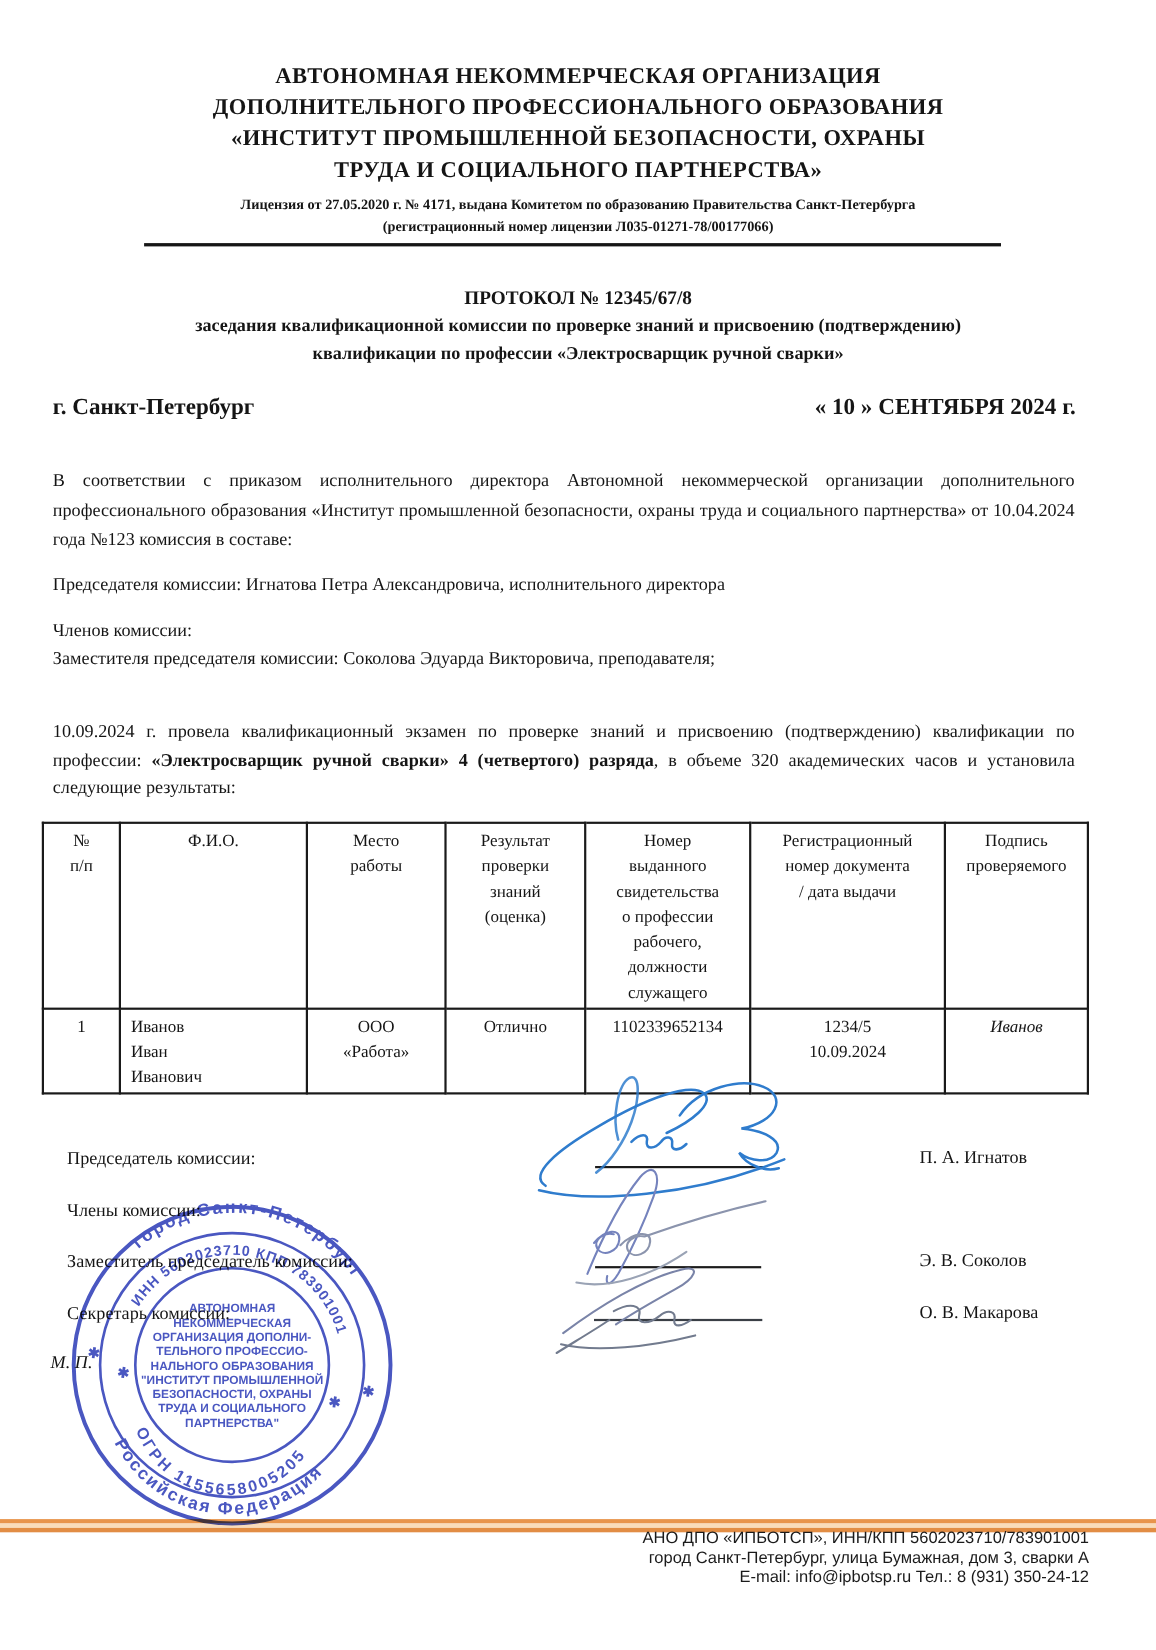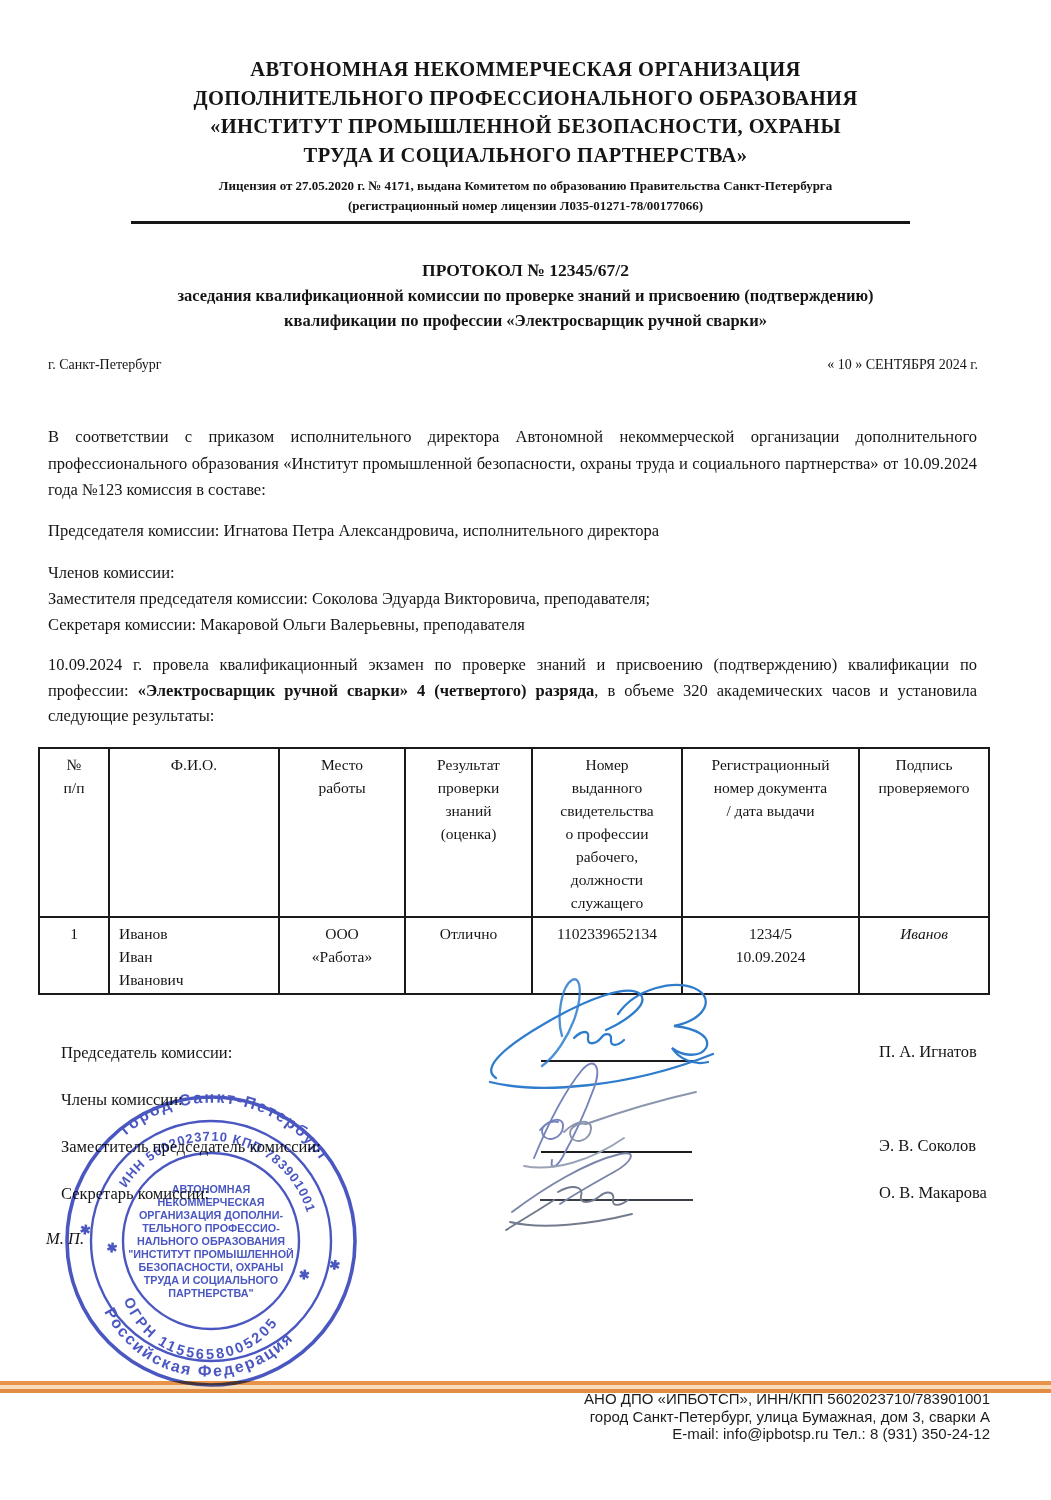--- a/index.html
+++ b/index.html
@@ -23,21 +23,21 @@
   .protocol-no{
     top:258px; left:60px; width:931px; text-align:center;
     font-size:17.5px; font-weight:bold; line-height:25px;
   }
   .protocol-sub{
     top:284px; left:38px; width:975px; text-align:center;
     font-size:16.5px; font-weight:bold; line-height:24.5px;
   }
   .meta-row{
     top:357px; left:48px; width:930px; display:flex; justify-content:space-between;
-    font-size:14px; font-weight:normal;
+    font-size:21px; font-weight:bold;
   }
   
   .p{ left:48px; width:929px; font-size:16.5px; line-height:26.5px; }
   .just{ text-align:justify; text-align-last:left; }
   .p1{ top:424px; }
   .chair-line{ top:518px; }
   .members-label{ top:560px; }
   .deputy-line{ top:586px; }
   .secretary-line{ top:612px; }
   .p2{ top:652px; line-height:25.5px; }
@@ -52,21 +52,21 @@
   .res-table .drow td{ height:64px; }
   .res-table .cell-fio{ text-align:left; padding-left:9px; }
   .sig-ital{ font-style:italic; }
   
   .sig-label{ font-size:16.5px; }
   .lbl-chair{ top:1043px; left:61px; }
   .lbl-members{ top:1090px; left:61px; }
   .lbl-deputy{ top:1137px; left:61px; }
   .lbl-secretary{ top:1184px; left:61px; }
   .lbl-mp{ top:1229px; left:46px;font-style:italic; }
-  .sig-name{ font-size:16.5px; left:836px; width:170px;margin-left:43px; }
+  .sig-name{ font-size:16.5px; left:836px; width:170px; }
   .name-1{ top:1042px; }
   .name-2{ top:1136px; }
   .name-3{ top:1183px; }
   .sig-line{ height:2px; background:#1c1c1c; z-index:2; }
   .sline-1{ top:1060px; left:541px; width:153px; }
   .sline-2{ top:1151px; left:541px; width:151px; }
   .sline-3{ top:1199px; left:540px; width:153px; background:#3a3f46; }
   .sig-svg{ z-index:3; pointer-events:none; }
   
   .stamp{ top:1092px; left:62px; width:298px; height:298px; z-index:5;
@@ -93,34 +93,33 @@
 <div class="page">
 
   <div class="abs org-name lines">АВТОНОМНАЯ НЕКОММЕРЧЕСКАЯ ОРГАНИЗАЦИЯ
 ДОПОЛНИТЕЛЬНОГО ПРОФЕССИОНАЛЬНОГО ОБРАЗОВАНИЯ
 «ИНСТИТУТ ПРОМЫШЛЕННОЙ БЕЗОПАСНОСТИ, ОХРАНЫ
 ТРУДА И СОЦИАЛЬНОГО ПАРТНЕРСТВА»</div>
   <div class="abs license lines">Лицензия от 27.05.2020 г. № 4171, выдана Комитетом по образованию Правительства Санкт-Петербурга
 (регистрационный номер лицензии Л035-01271-78/00177066)</div>
   <div class="abs head-rule"></div>
 
-  <div class="abs protocol-no">ПРОТОКОЛ № 12345/67/2</div>
+  <div class="abs protocol-no">ПРОТОКОЛ № 12345/67/8</div>
   <div class="abs protocol-sub lines">заседания квалификационной комиссии по проверке знаний и присвоению (подтверждению)
 квалификации по профессии «Электросварщик ручной сварки»</div>
 
   <div class="abs meta-row">
     <span>г. Санкт-Петербург</span>
     <span>« 10 » СЕНТЯБРЯ 2024 г.</span>
   </div>
 
-  <div class="abs p just p1">В соответствии с приказом исполнительного директора Автономной некоммерческой организации дополнительного профессионального образования «Институт промышленной безопасности, охраны труда и социального партнерства» от 10.09.2024 года №123 комиссия в составе:</div>
+  <div class="abs p just p1">В соответствии с приказом исполнительного директора Автономной некоммерческой организации дополнительного профессионального образования «Институт промышленной безопасности, охраны труда и социального партнерства» от 10.04.2024 года №123 комиссия в составе:</div>
   <div class="abs p chair-line">Председателя комиссии: Игнатова Петра Александровича, исполнительного директора</div>
   <div class="abs p members-label">Членов комиссии:</div>
   <div class="abs p deputy-line">Заместителя председателя комиссии: Соколова Эдуарда Викторовича, преподавателя;</div>
-  <div class="abs p secretary-line">Секретаря комиссии: Макаровой Ольги Валерьевны, преподавателя</div>
   <div class="abs p just p2">
     <span>10.09.2024 г. провела квалификационный экзамен по проверке знаний и присвоению (подтверждению) квалификации по профессии: </span><b>«Электросварщик ручной сварки» 4 (четвертого) разряда</b><span>, в объеме 320 академических часов и установила следующие результаты:</span>
   </div>
 
   <table class="abs res-table">
     <colgroup>
       <col style="width:70px">
         <col style="width:170px">
         <col style="width:126px">
         <col style="width:127px">

